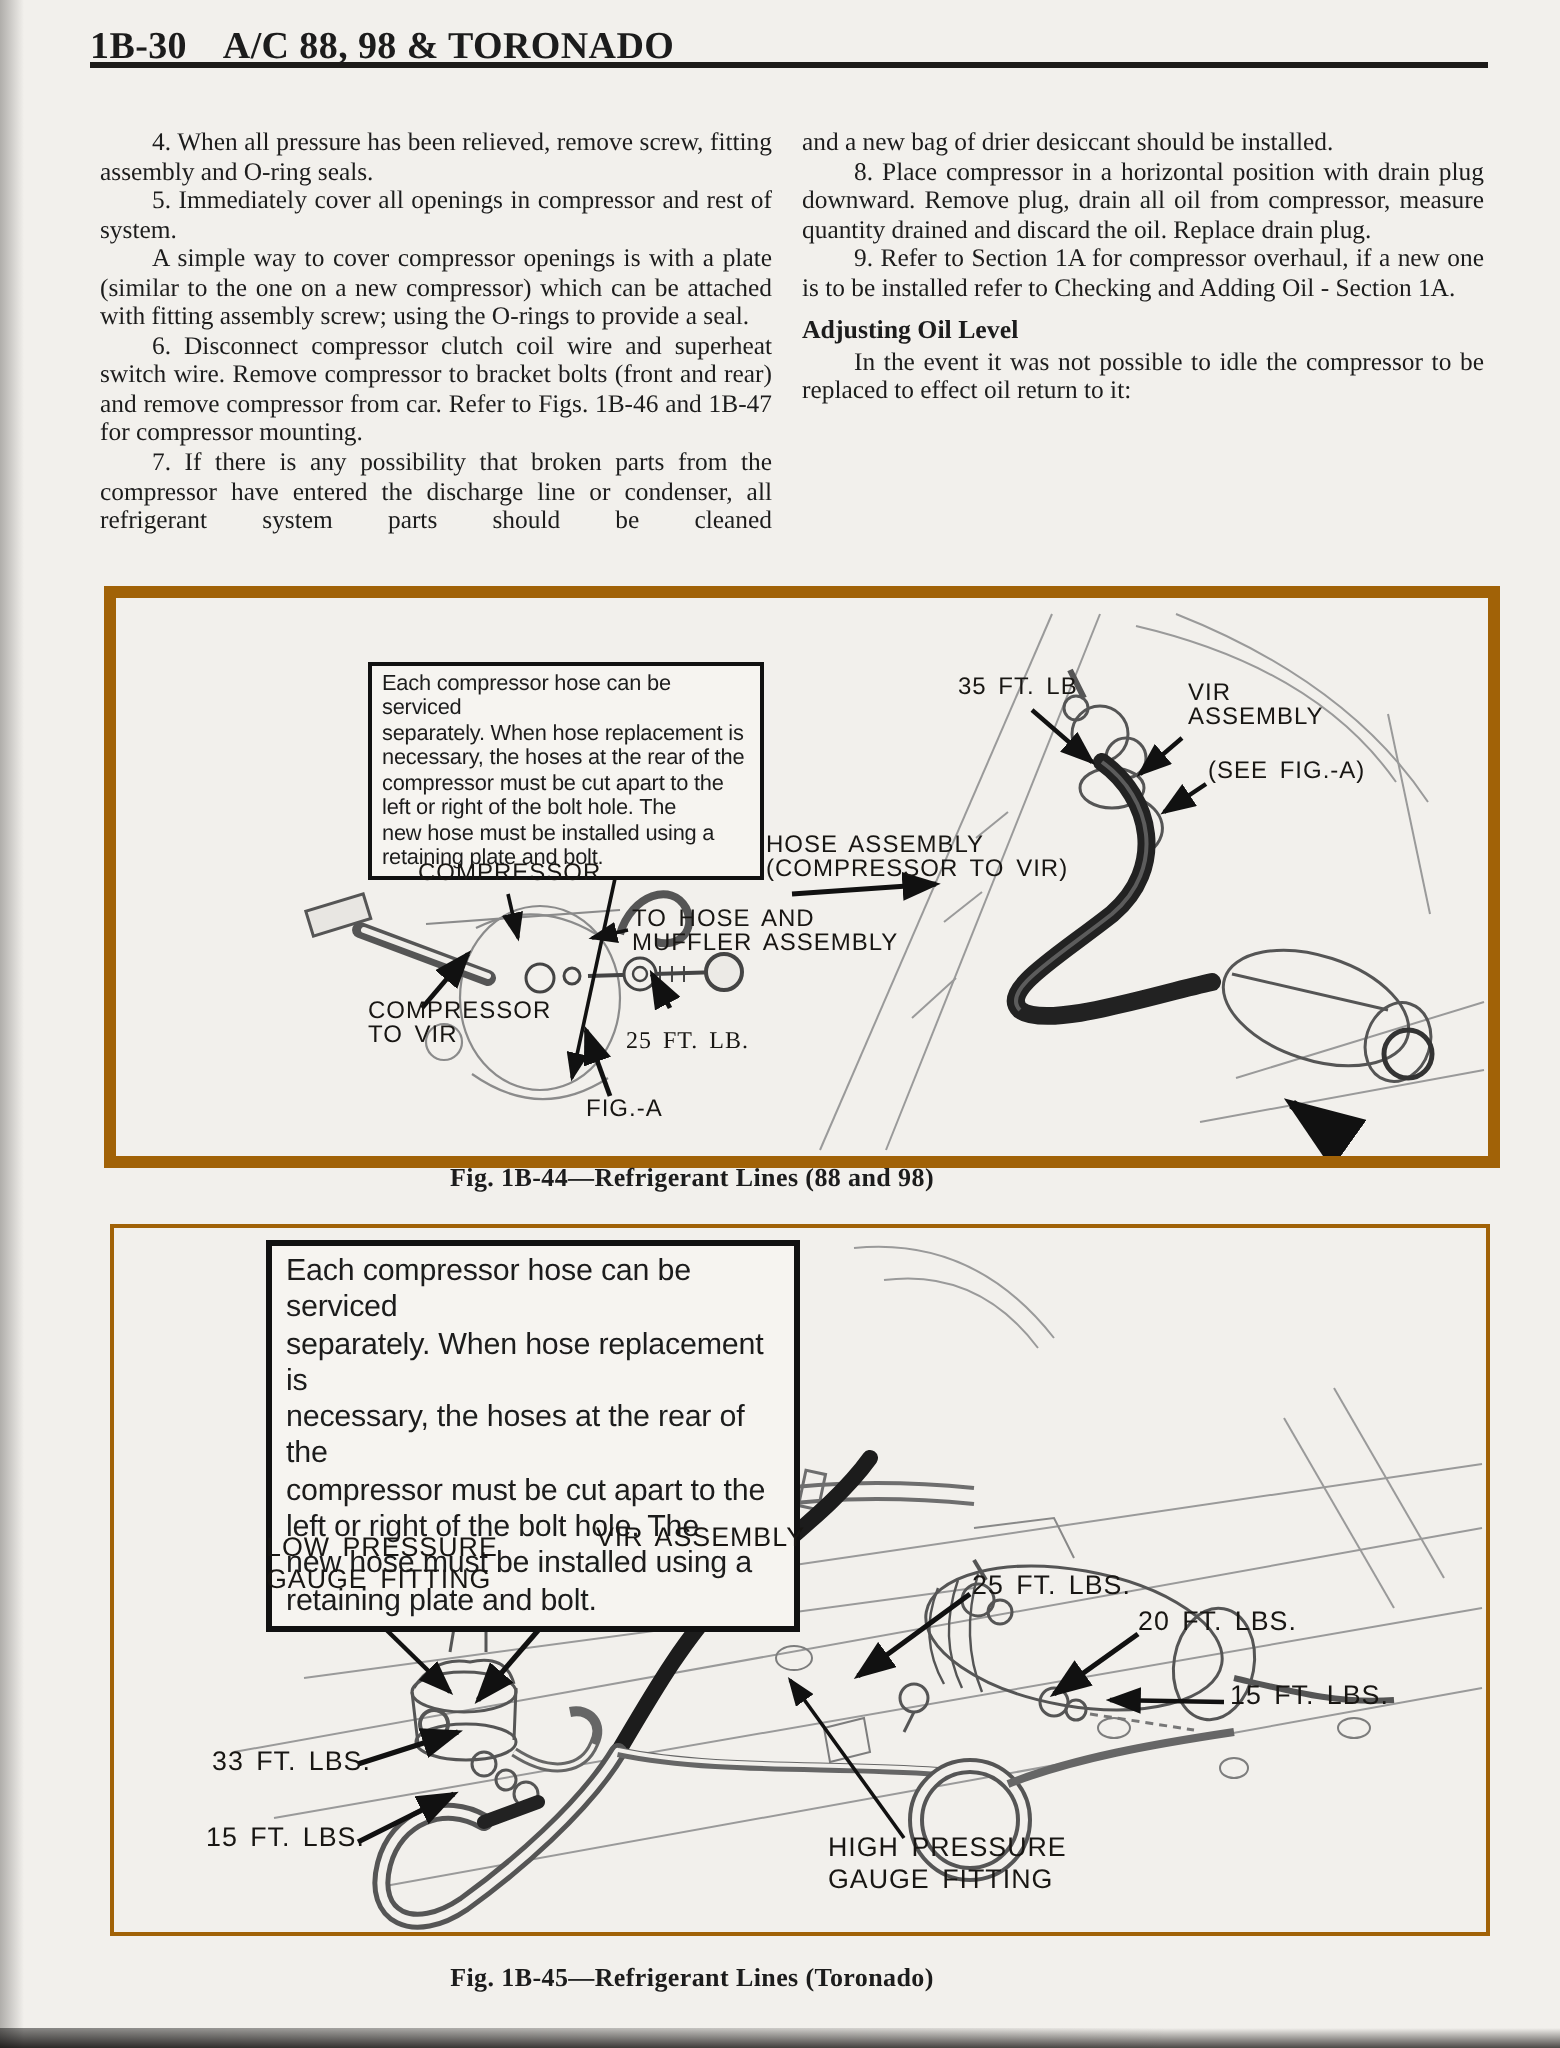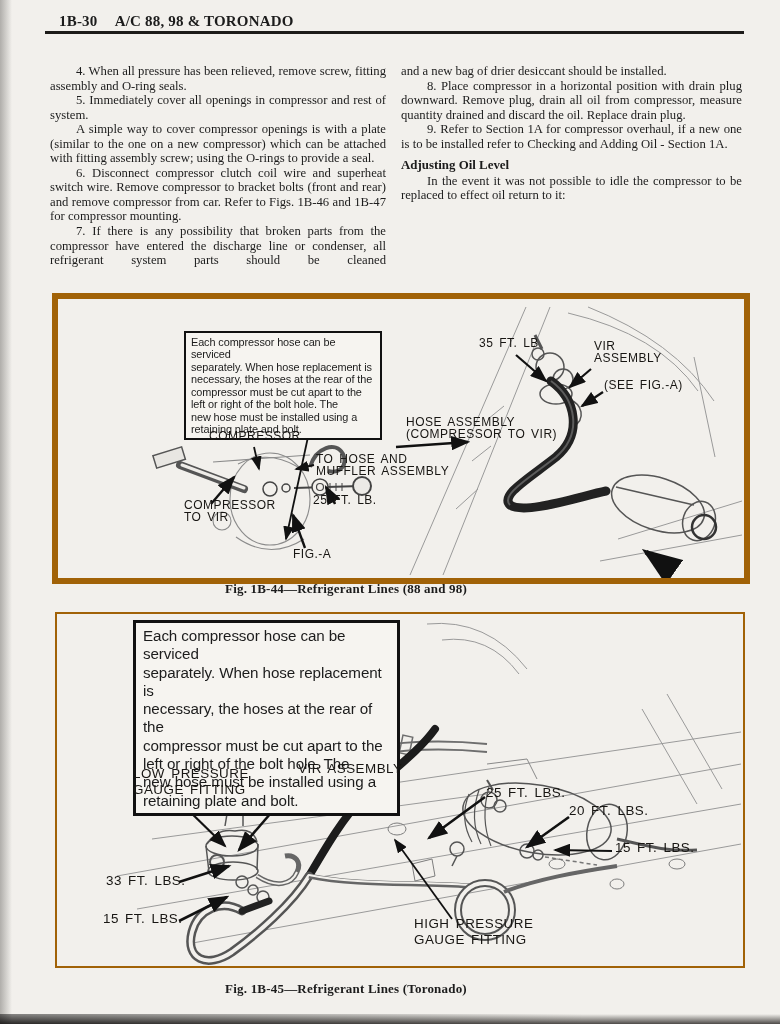--- a/index.html
+++ b/index.html
@@ -12,22 +12,22 @@
     color:#1c1c1c;
   }
   
   .edge-left{position:absolute;left:0;top:0;bottom:0;width:12px;
     background:linear-gradient(to right, rgba(110,108,105,.5), rgba(110,108,105,0));}
   .edge-bottom{position:absolute;left:0;bottom:0;right:0;height:10px;
     background:
       linear-gradient(to right, rgba(0,0,0,.45), rgba(0,0,0,0) 75%),
       linear-gradient(to top, rgba(35,32,30,.8), rgba(35,32,30,0));}
   
-  .hdr{position:absolute;left:59px;top:13px;width:700px;
-    font-weight:bold;font-size:15px;letter-spacing:.2px;}
+  .hdr{position:absolute;left:45px;top:13px;width:700px;
+    font-weight:bold;font-size:19px;letter-spacing:.2px;}
   .hdr .code{margin-right:14px;}
   .hdr-rule{position:absolute;left:45px;top:31px;width:699px;height:3px;background:#1d1b19;}
   
   .cols{position:absolute;left:50px;top:64px;width:692px;
     display:grid;grid-template-columns:336px 341px;column-gap:15px;}
   .col p{margin:0;font-size:12.7px;line-height:14.55px;text-align:justify;}
   .col p.ind{text-indent:26px;}
   .col p.cont{text-align-last:justify;}
   .col h3{margin:7px 0 1px 0;font-size:12.9px;line-height:14.5px;}
   
@@ -164,27 +164,27 @@
 necessary, the hoses at the rear of the
 compressor must be cut apart to the
 left or right of the bolt hole. The
 new hose must be installed using a
 retaining plate and bolt.</div>
     <div class="figlabel" style="left:151px;top:131px;">COMPRESSOR</div>
     <div class="figlabel" style="left:258px;top:143px;margin-top:11px;">TO HOSE AND
 MUFFLER ASSEMBLY</div>
     <div class="figlabel" style="left:126px;top:200px;">COMPRESSOR
 TO VIR</div>
-    <div class="figlabel" style="left:255px;top:195px;">25 FT. LB.</div>
+    <div class="figlabel" style="left:255px;top:215px;font-family:Liberation Serif, serif;">25 FT. LB.</div>
     <div class="figlabel" style="left:235px;top:249px;">FIG.-A</div>
     <div class="figlabel" style="left:421px;top:38px;">35 FT. LB</div>
     <div class="figlabel" style="left:536px;top:41px;">VIR
 ASSEMBLY</div>
     <div class="figlabel" style="left:546px;top:80px;">(SEE FIG.-A)</div>
-    <div class="figlabel" style="left:325px;top:117px;padding-left:23px;">HOSE ASSEMBLY
+    <div class="figlabel" style="left:325px;top:117px;">HOSE ASSEMBLY
 (COMPRESSOR TO VIR)</div>
   </div>
   <div class="caption" id="cap1">Fig. 1B-44—Refrigerant Lines (88 and 98)</div>
 
   <div class="figbox" id="fig2">
     <svg class="fig-svg" viewBox="0 0 686 352">
       <defs>
         <marker id="ah2" markerWidth="8" markerHeight="6" refX="7" refY="3" orient="auto">
           <path d="M0,0 L8,3 L0,6 z" fill="#111"></path>
         </marker>

